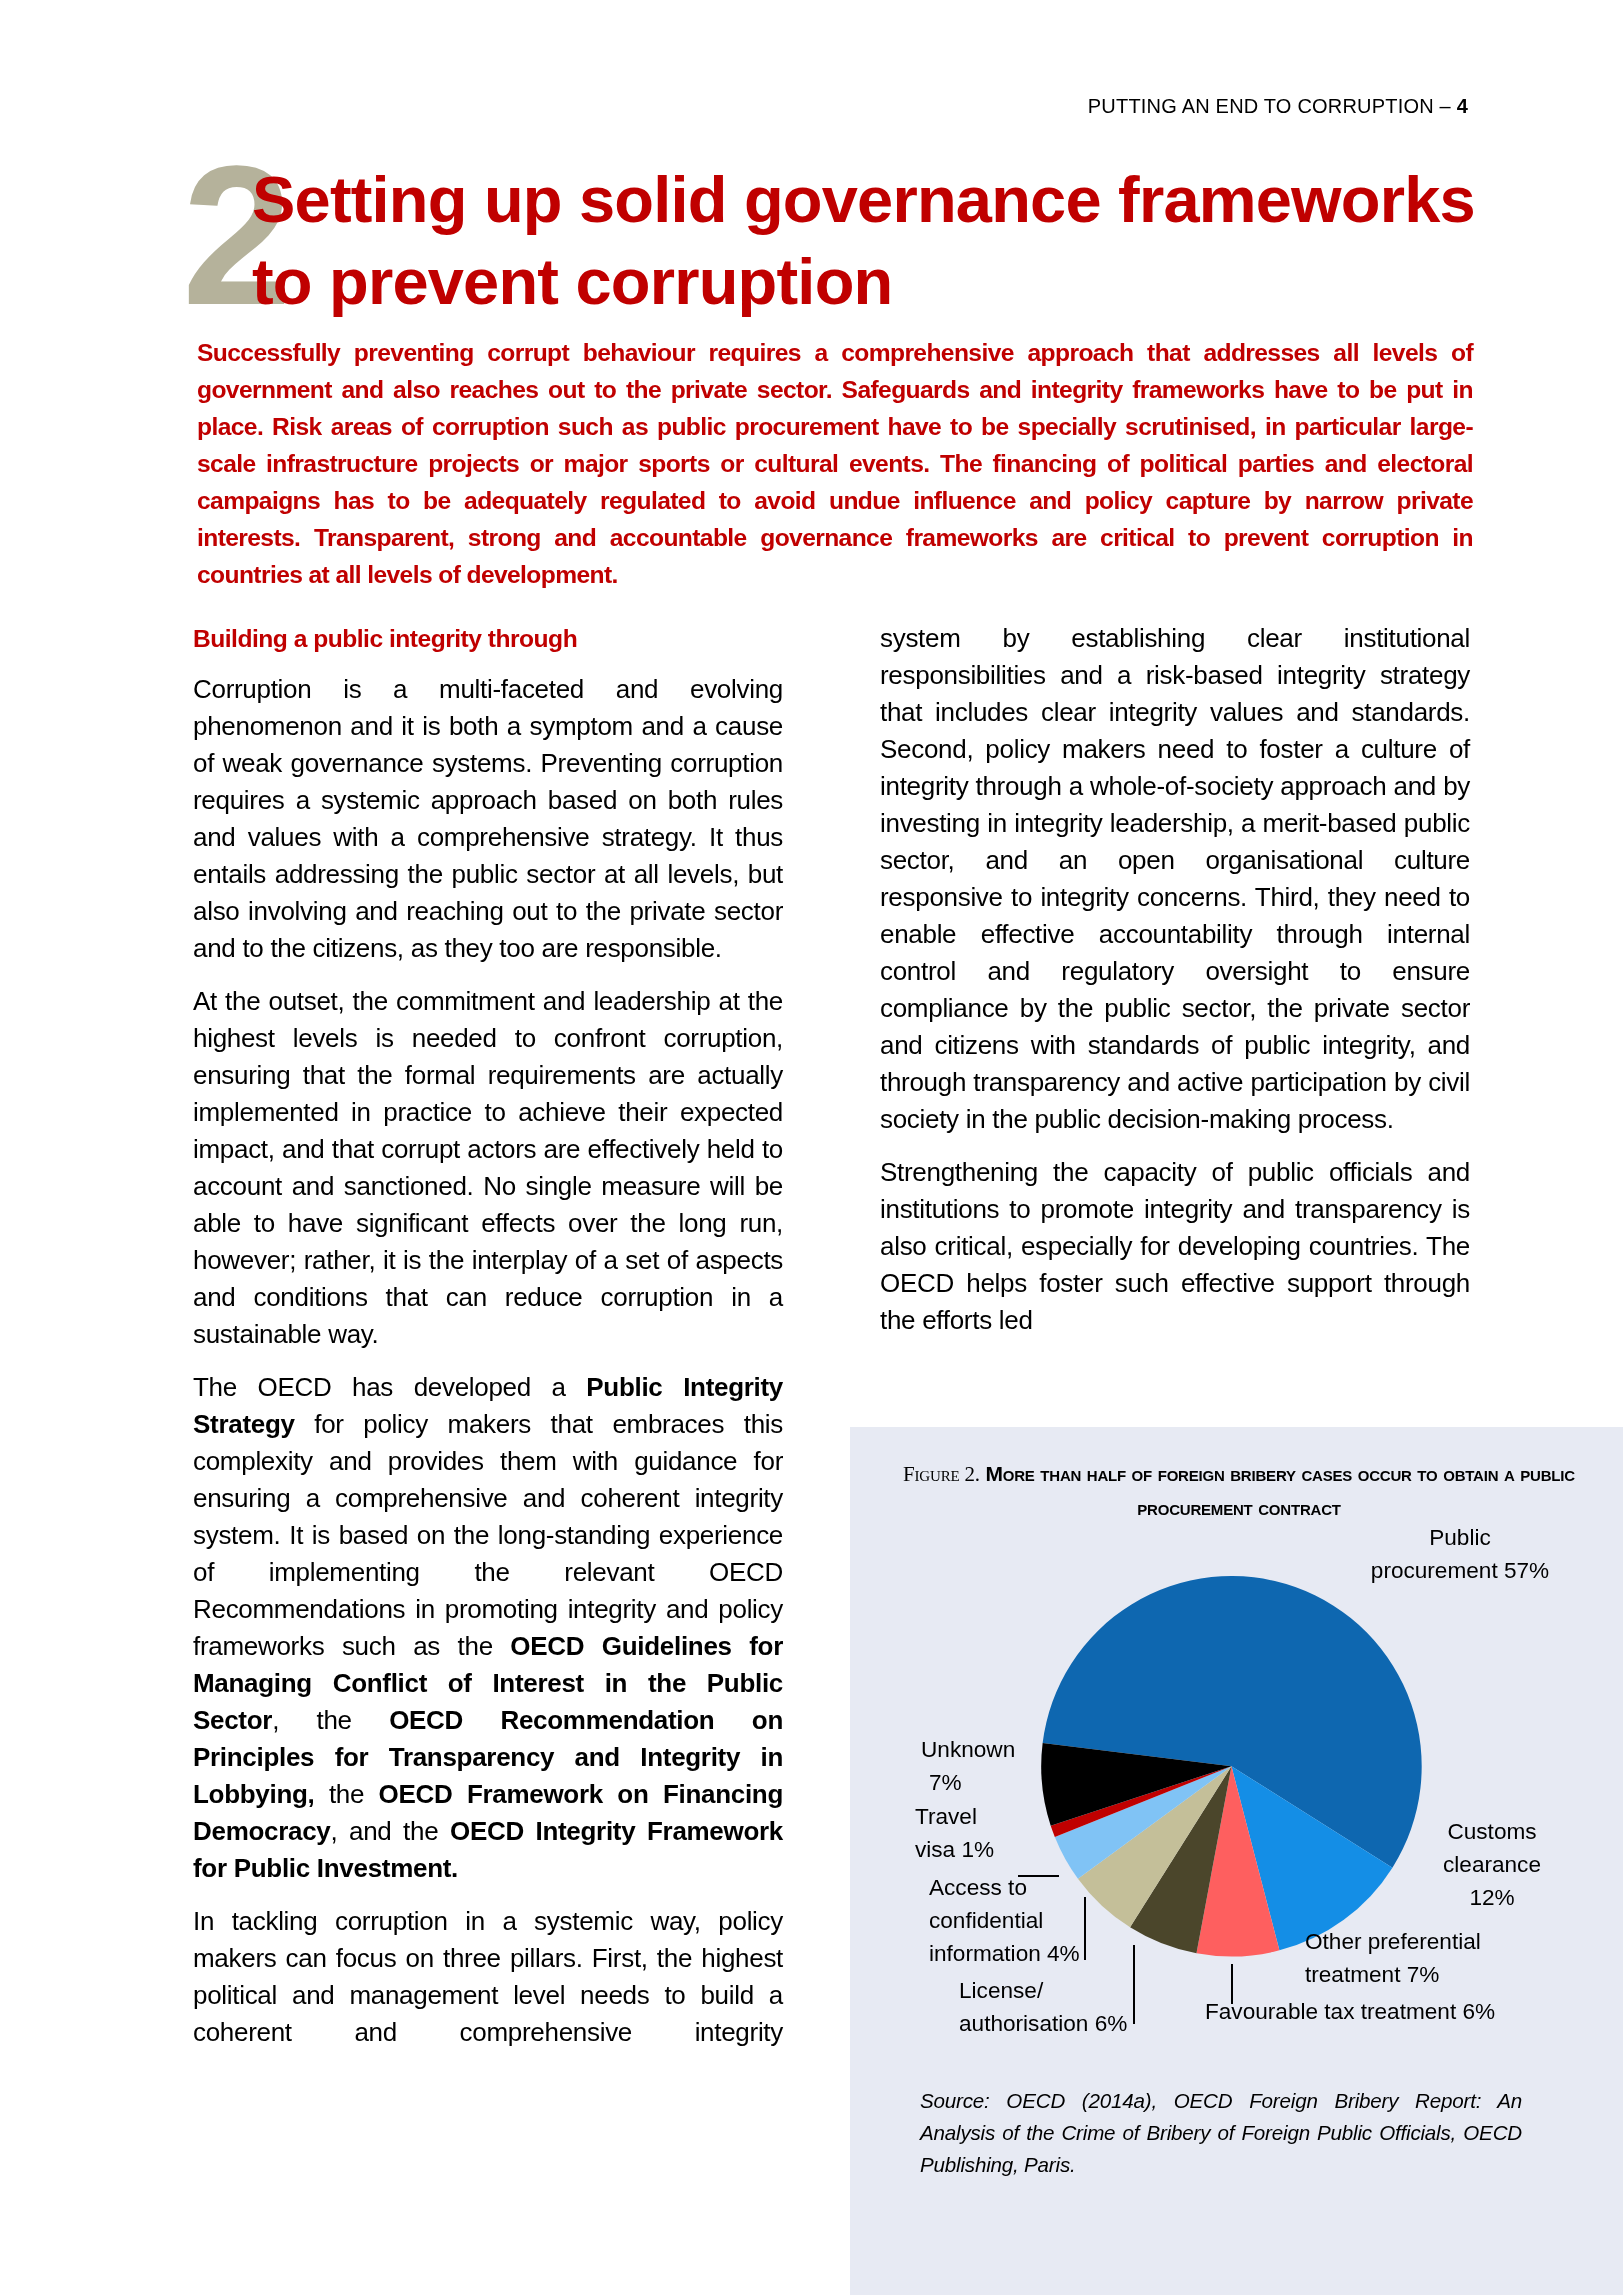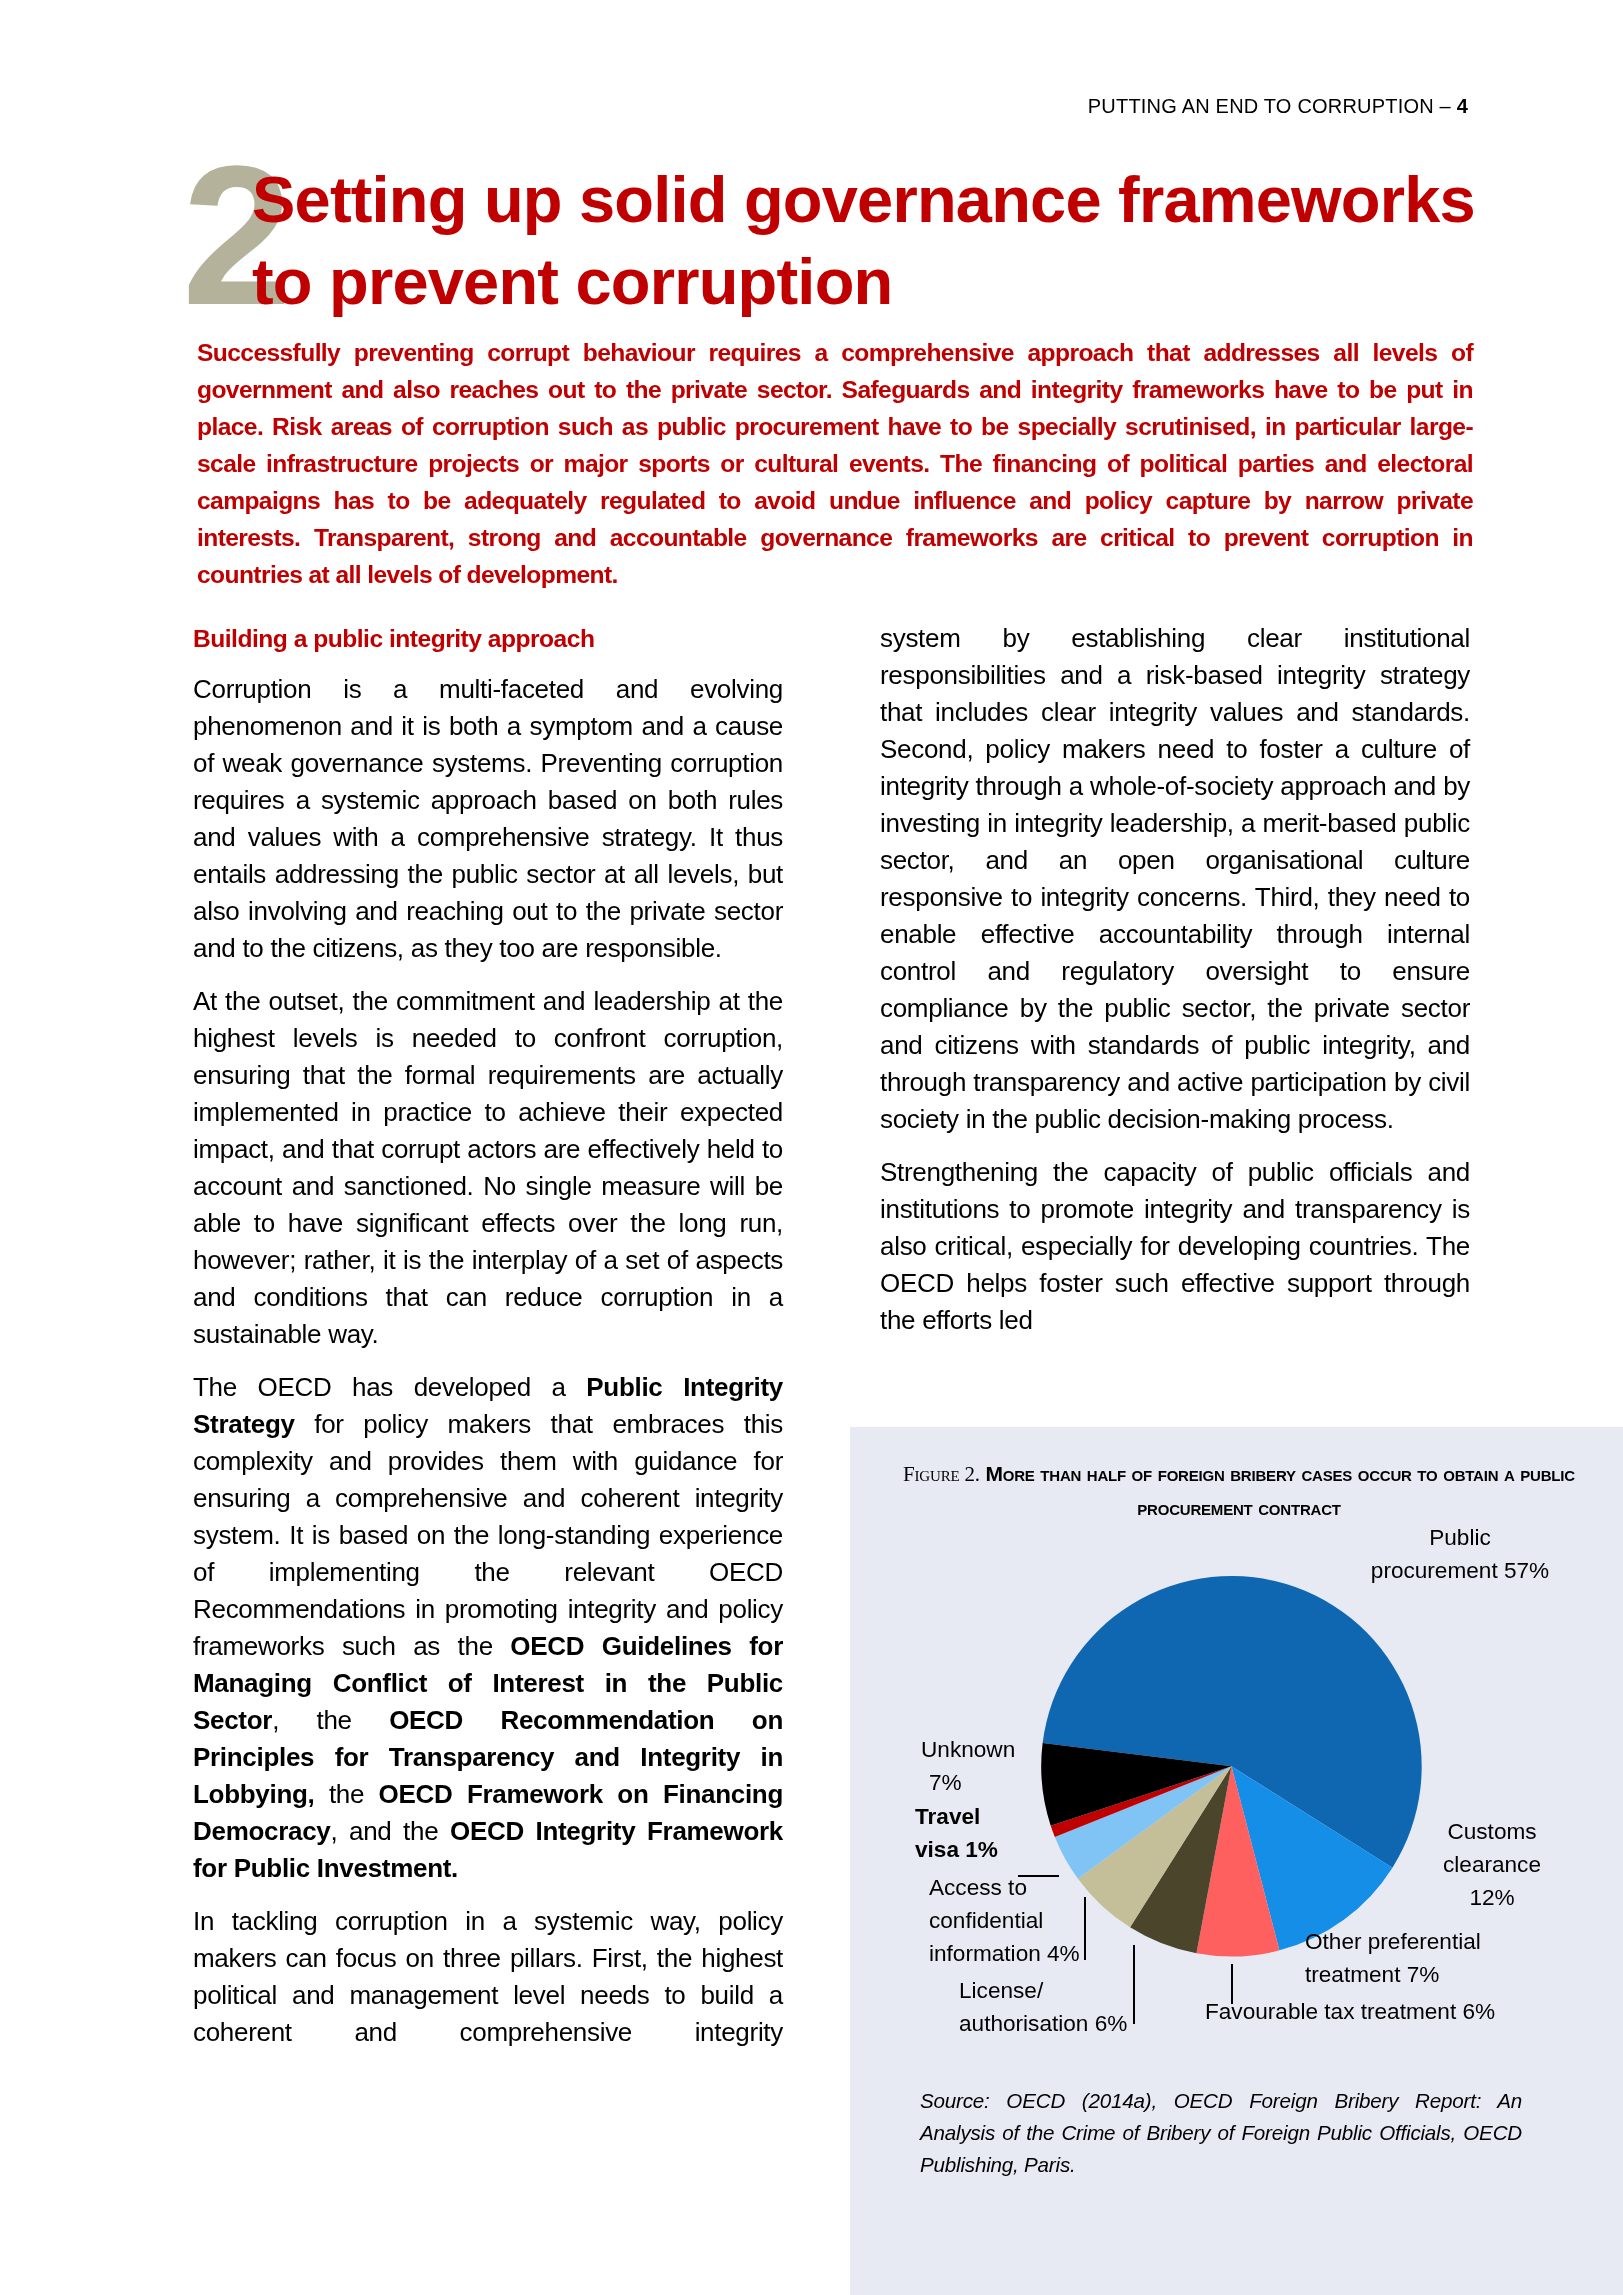--- a/index.html
+++ b/index.html
@@ -31,21 +31,21 @@
 </head>
 <body>
 
 <div class="running-head"><span>PUTTING AN END TO CORRUPTION – </span><b>4</b></div>
 
 <div class="chapter-num">2</div>
 <h1 class="title">Setting up solid governance frameworks to prevent corruption</h1>
 <p class="lead">Successfully preventing corrupt behaviour requires a comprehensive approach that addresses all levels of government and also reaches out to the private sector. Safeguards and integrity frameworks have to be put in place. Risk areas of corruption such as public procurement have to be specially scrutinised, in particular large-scale infrastructure projects or major sports or cultural events. The financing of political parties and electoral campaigns has to be adequately regulated to avoid undue influence and policy capture by narrow private interests. Transparent, strong and accountable governance frameworks are critical to prevent corruption in countries at all levels of development.</p>
 
 <div class="col col-left">
-  <p class="section-heading">Building a public integrity approach</p>
+  <p class="section-heading">Building a public integrity through</p>
   <p>Corruption is a multi-faceted and evolving phenomenon and it is both a symptom and a cause of weak governance systems. Preventing corruption requires a systemic approach based on both rules and values with a comprehensive strategy. It thus entails addressing the public sector at all levels, but also involving and reaching out to the private sector and to the citizens, as they too are responsible.</p>
   <p>At the outset, the commitment and leadership at the highest levels is needed to confront corruption, ensuring that the formal requirements are actually implemented in practice to achieve their expected impact, and that corrupt actors are effectively held to account and sanctioned. No single measure will be able to have significant effects over the long run, however; rather, it is the interplay of a set of aspects and conditions that can reduce corruption in a sustainable way.</p>
   <p><span>The OECD has developed a </span><b>Public Integrity Strategy</b><span> for policy makers that embraces this complexity and provides them with guidance for ensuring a comprehensive and coherent integrity system. It is based on the long-standing experience of implementing the relevant OECD Recommendations in promoting integrity and policy frameworks such as the </span><b>OECD Guidelines for Managing Conflict of Interest in the Public Sector</b><span>, the </span><b>OECD Recommendation on Principles for Transparency and Integrity in Lobbying,</b><span> the </span><b>OECD Framework on Financing Democracy</b><span>, and the </span><b>OECD Integrity Framework for Public Investment.</b></p>
   <p id="p4-left" style="text-align-last: justify;">In tackling corruption in a systemic way, policy makers can focus on three pillars. First, the highest political and management level needs to build a coherent and comprehensive integrity</p>
 </div>
 
 <div class="col col-right">
   <p id="p4-right">system by establishing clear institutional responsibilities and a risk-based integrity strategy that includes clear integrity values and standards. Second, policy makers need to foster a culture of integrity through a whole-of-society approach and by investing in integrity leadership, a merit-based public sector, and an open organisational culture responsive to integrity concerns. Third, they need to enable effective accountability through internal control and regulatory oversight to ensure compliance by the public sector, the private sector and citizens with standards of public integrity, and through transparency and active participation by civil society in the public decision-making process.</p>
   <p style="text-align-last:left;">Strengthening the capacity of public officials and institutions to promote integrity and transparency is also critical, especially for developing countries. The OECD helps foster such effective support through the efforts led</p>
 </div>
@@ -85,21 +85,21 @@
       </div>
       <div class="pie-label" style="left: 109px; top: 547px; width: 262px; text-align: left;">
         <div>License/</div>
         <div>authorisation 6%</div>
       </div>
       <div class="pie-label" style="left: 79px; top: 444px; width: 262px; text-align: left;">
         <div>Access to</div>
         <div>confidential</div>
         <div>information 4%</div>
       </div>
-      <div class="pie-label" style="left: 65px; top: 373px; width: 159px; text-align: left; font-weight: bold;">
+      <div class="pie-label" style="left: 65px; top: 373px; width: 159px; text-align: left;">
         <div>Travel</div>
         <div>visa 1%</div>
       </div>
       <div class="pie-label" style="left: 71px; top: 306px; width: 159px; text-align: left;">
         <div>Unknown</div>
         <div style="padding-left: 8px;">7%</div>
       </div>
       <div class="leader" style="left: 168px; top: 448px; width: 41px; height: 1.6px;"></div>
       <div class="leader" style="left: 234px; top: 470px; width: 1.6px; height: 63px;"></div>
       <div class="leader" style="left: 283px; top: 518px; width: 1.6px; height: 79px;"></div>

